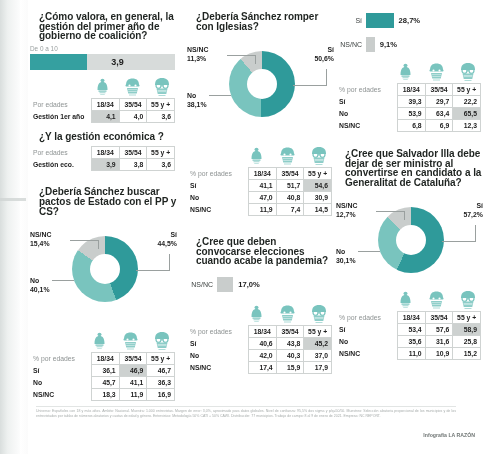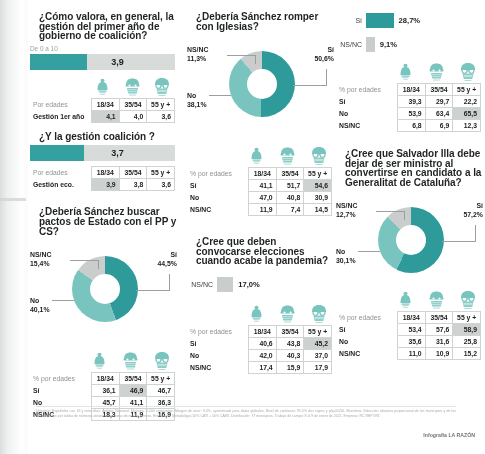--- a/index.html
+++ b/index.html
@@ -147,25 +147,21 @@
               <td class="rowlab dark">Gestión 1er año</td>
               <td class="hl">4,1</td>
               <td>4,0</td>
               <td>3,6</td>
             </tr>
           </tbody>
         </table>
     </div>
 
     <div class="block" style="margin-top:9px;">
-      <h2 class="q">¿Y la gestión coalición ?</h2>
-      <div class="scalebar" style="margin-top:4px;">
-        <div class="fill" style="width: 37%;"></div>
-        <div class="val">3,7</div>
-      </div>
+      <h2 class="q">¿Y la gestión económica ?</h2>
       <table class="ages" style="margin-top:5px;">
           <tbody>
             <tr class="headrow">
               <th class="rowlab">Por edades</th>
               <th>18/34</th>
               <th>35/54</th>
               <th>55 y +</th>
             </tr>
             <tr>
               <td class="rowlab dark">Gestión eco.</td>

